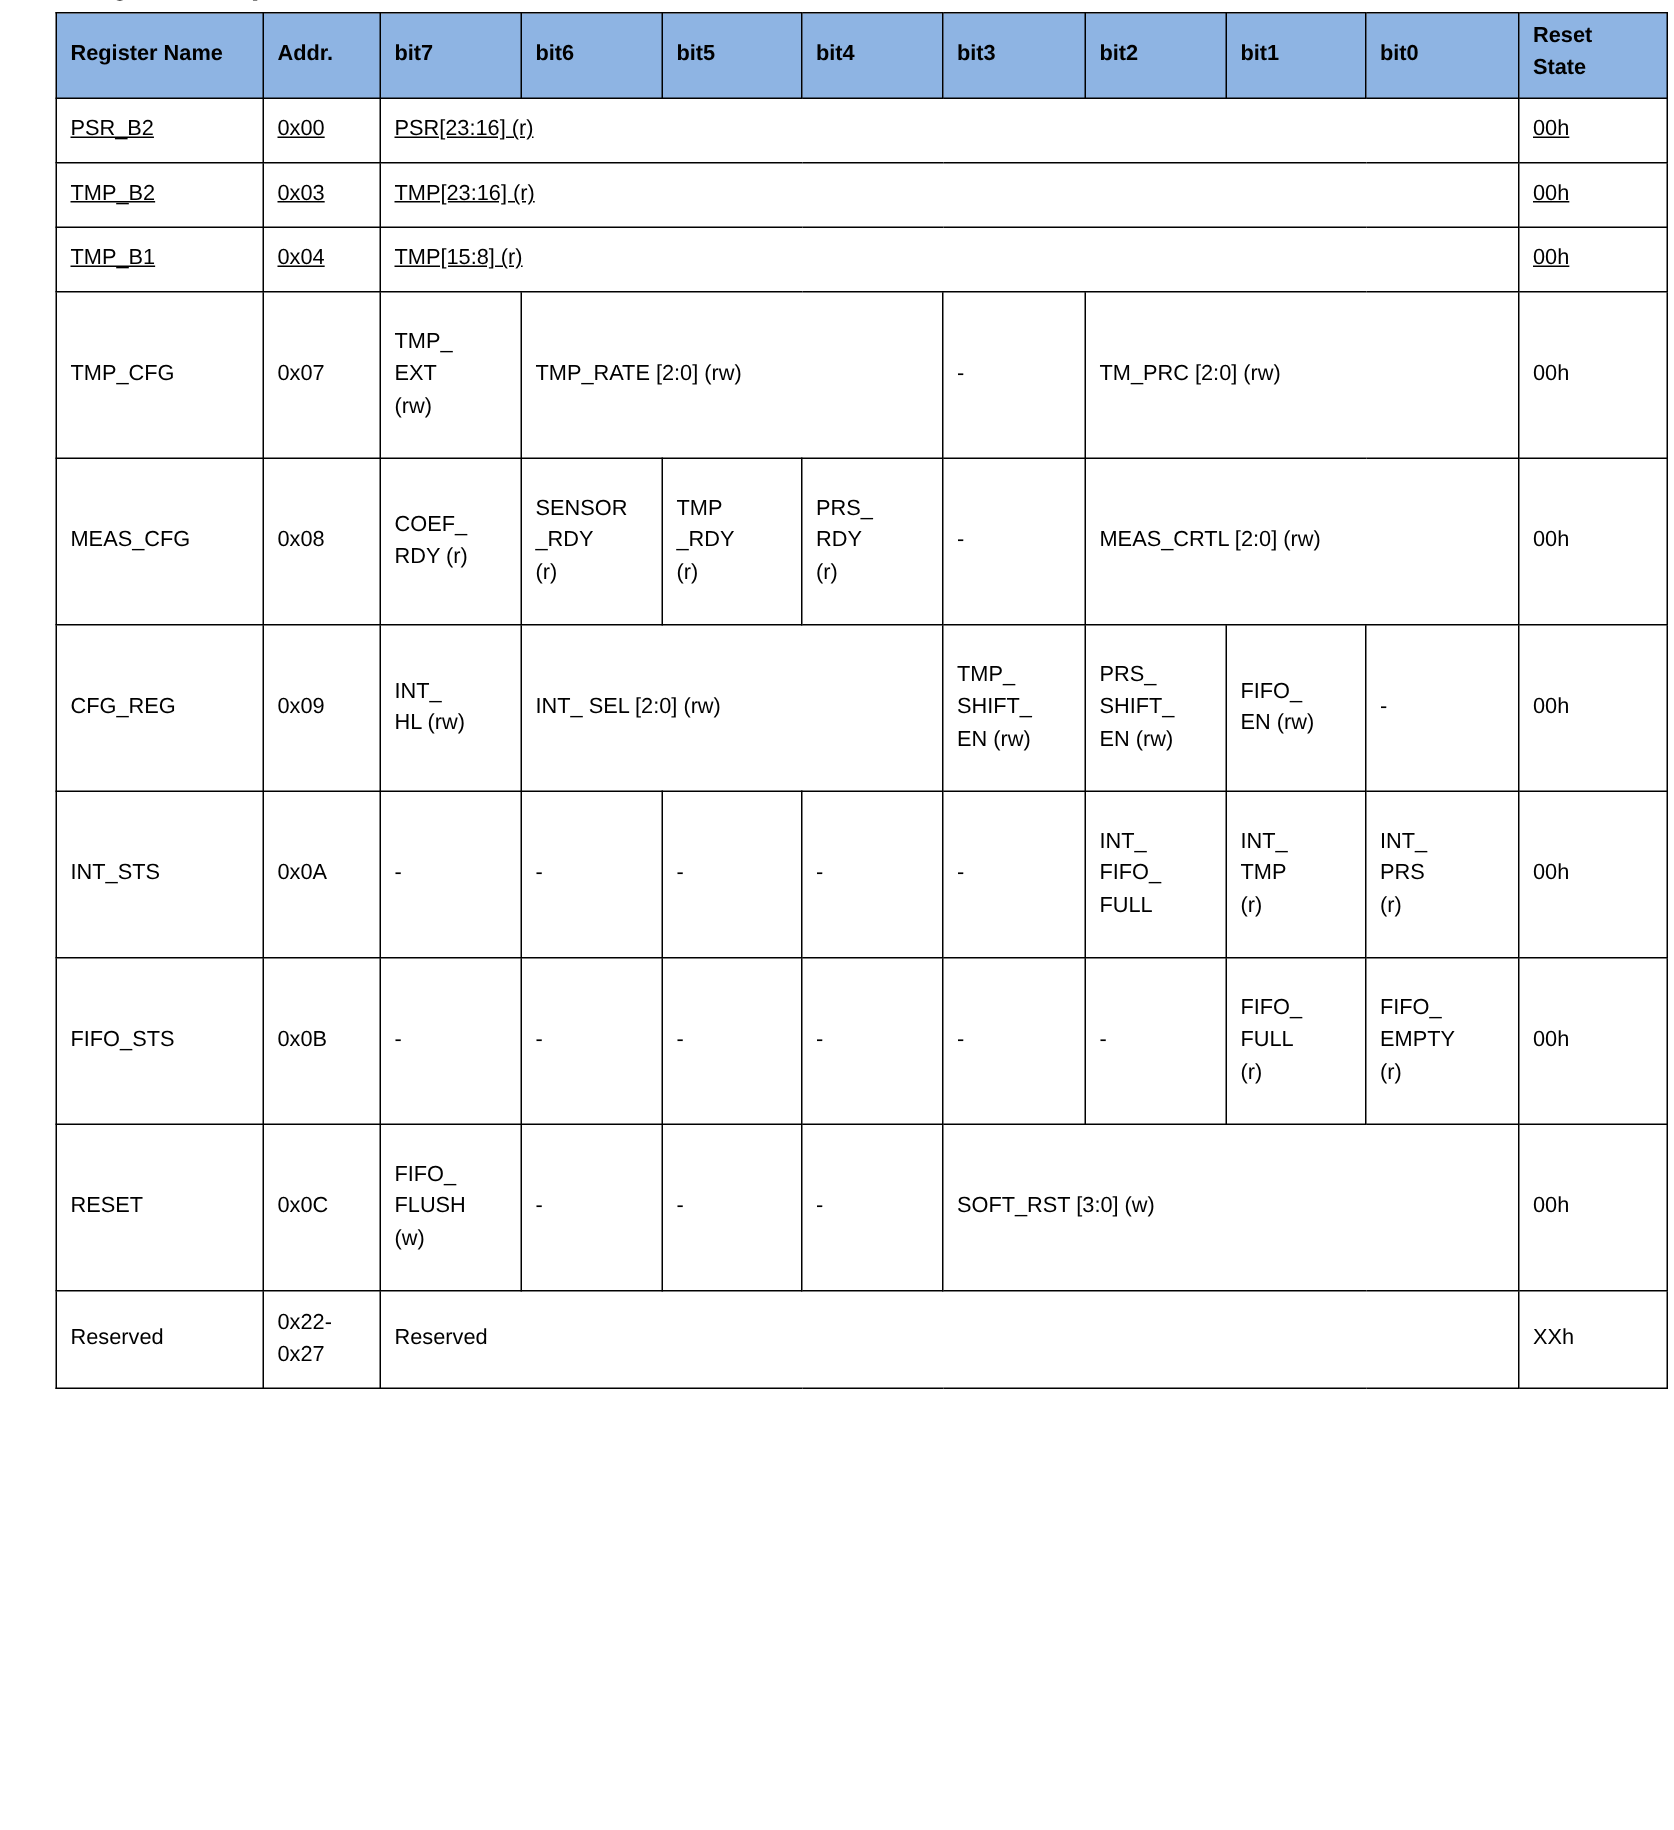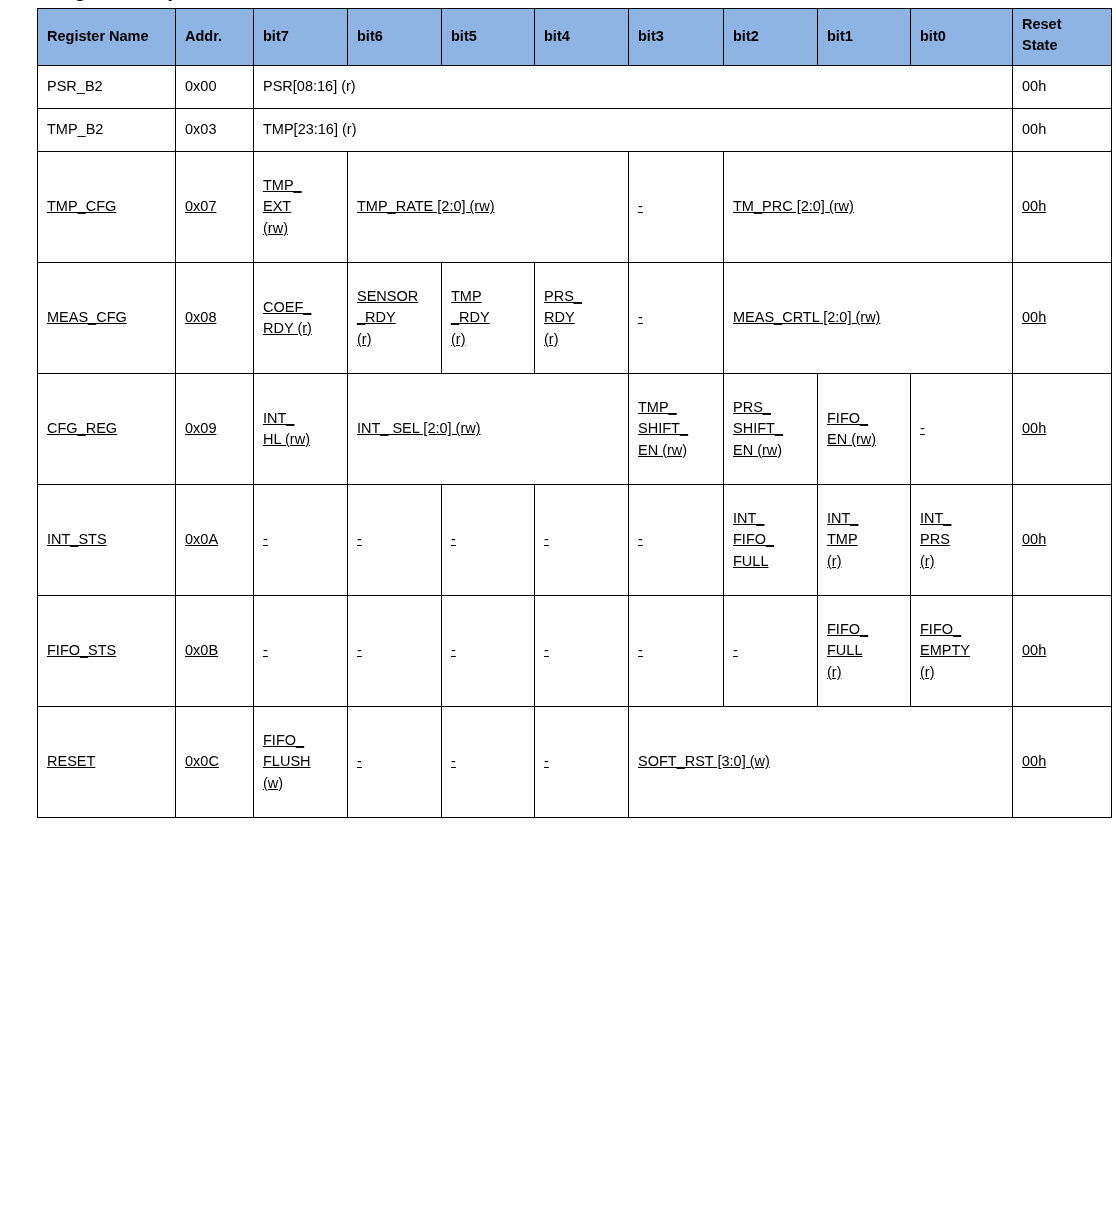--- a/index.html
+++ b/index.html
@@ -77,22 +77,22 @@
   col.c-b7      { width: 94px;  }
   col.c-b6      { width: 94px;  }
   col.c-b5      { width: 93px;  }
   col.c-b4      { width: 94px;  }
   col.c-b3      { width: 95px;  }
   col.c-b2      { width: 94px;  }
   col.c-b1      { width: 93px;  }
   col.c-b0      { width: 102px; }
   col.c-reset   { width: 99px;  }
 
-  tr.row-simple td { height: 30px; }
-  tr.row-tall   td { height: 98px; text-decoration: underline; }
+  tr.row-simple td { height: 30px; text-decoration: underline; }
+  tr.row-tall   td { height: 98px; }
   tr.row-med    td { height: 52px; }
 
   .cell-multi { white-space: pre-line; }
 
   .hdr-two-line { white-space: pre-line; }
 </style>
 </head>
 <body>
 
 <div class="page">
@@ -128,27 +128,33 @@
         <th class="hdr-mid">bit1</th>
         <th class="hdr-mid">bit0</th>
         <th class="hdr-two-line">Reset
 State</th>
       </tr>
     </thead>
     <tbody id="regmap-body">
         <tr class="row-simple">
           <td class="cell-multi">PSR_B2</td>
           <td class="cell-multi">0x00</td>
-          <td class="cell-multi" colspan="8">PSR[08:16] (r)</td>
+          <td class="cell-multi" colspan="8">PSR[23:16] (r)</td>
           <td>00h</td>
         </tr>
         <tr class="row-simple">
           <td class="cell-multi">TMP_B2</td>
           <td class="cell-multi">0x03</td>
           <td class="cell-multi" colspan="8">TMP[23:16] (r)</td>
+          <td>00h</td>
+        </tr>
+        <tr class="row-simple">
+          <td class="cell-multi">TMP_B1</td>
+          <td class="cell-multi">0x04</td>
+          <td class="cell-multi" colspan="8">TMP[15:8] (r)</td>
           <td>00h</td>
         </tr>
         <tr class="row-tall">
           <td class="cell-multi">TMP_CFG</td>
           <td class="cell-multi">0x07</td>
           <td class="cell-multi">TMP_
 EXT
 (rw)</td>
           <td class="cell-multi" colspan="3">TMP_RATE [2:0] (rw)</td>
           <td class="cell-multi">-</td>
@@ -231,16 +237,23 @@
           <td class="cell-multi">0x0C</td>
           <td class="cell-multi">FIFO_
 FLUSH
 (w)</td>
           <td class="cell-multi">-</td>
           <td class="cell-multi">-</td>
           <td class="cell-multi">-</td>
           <td class="cell-multi" colspan="4">SOFT_RST [3:0] (w)</td>
           <td>00h</td>
         </tr>
+        <tr class="row-med">
+          <td class="cell-multi">Reserved</td>
+          <td class="cell-multi">0x22-
+0x27</td>
+          <td class="cell-multi" colspan="8">Reserved</td>
+          <td>XXh</td>
+        </tr>
       </tbody>
   </table>
 
 </div>
 
 </body></html>

